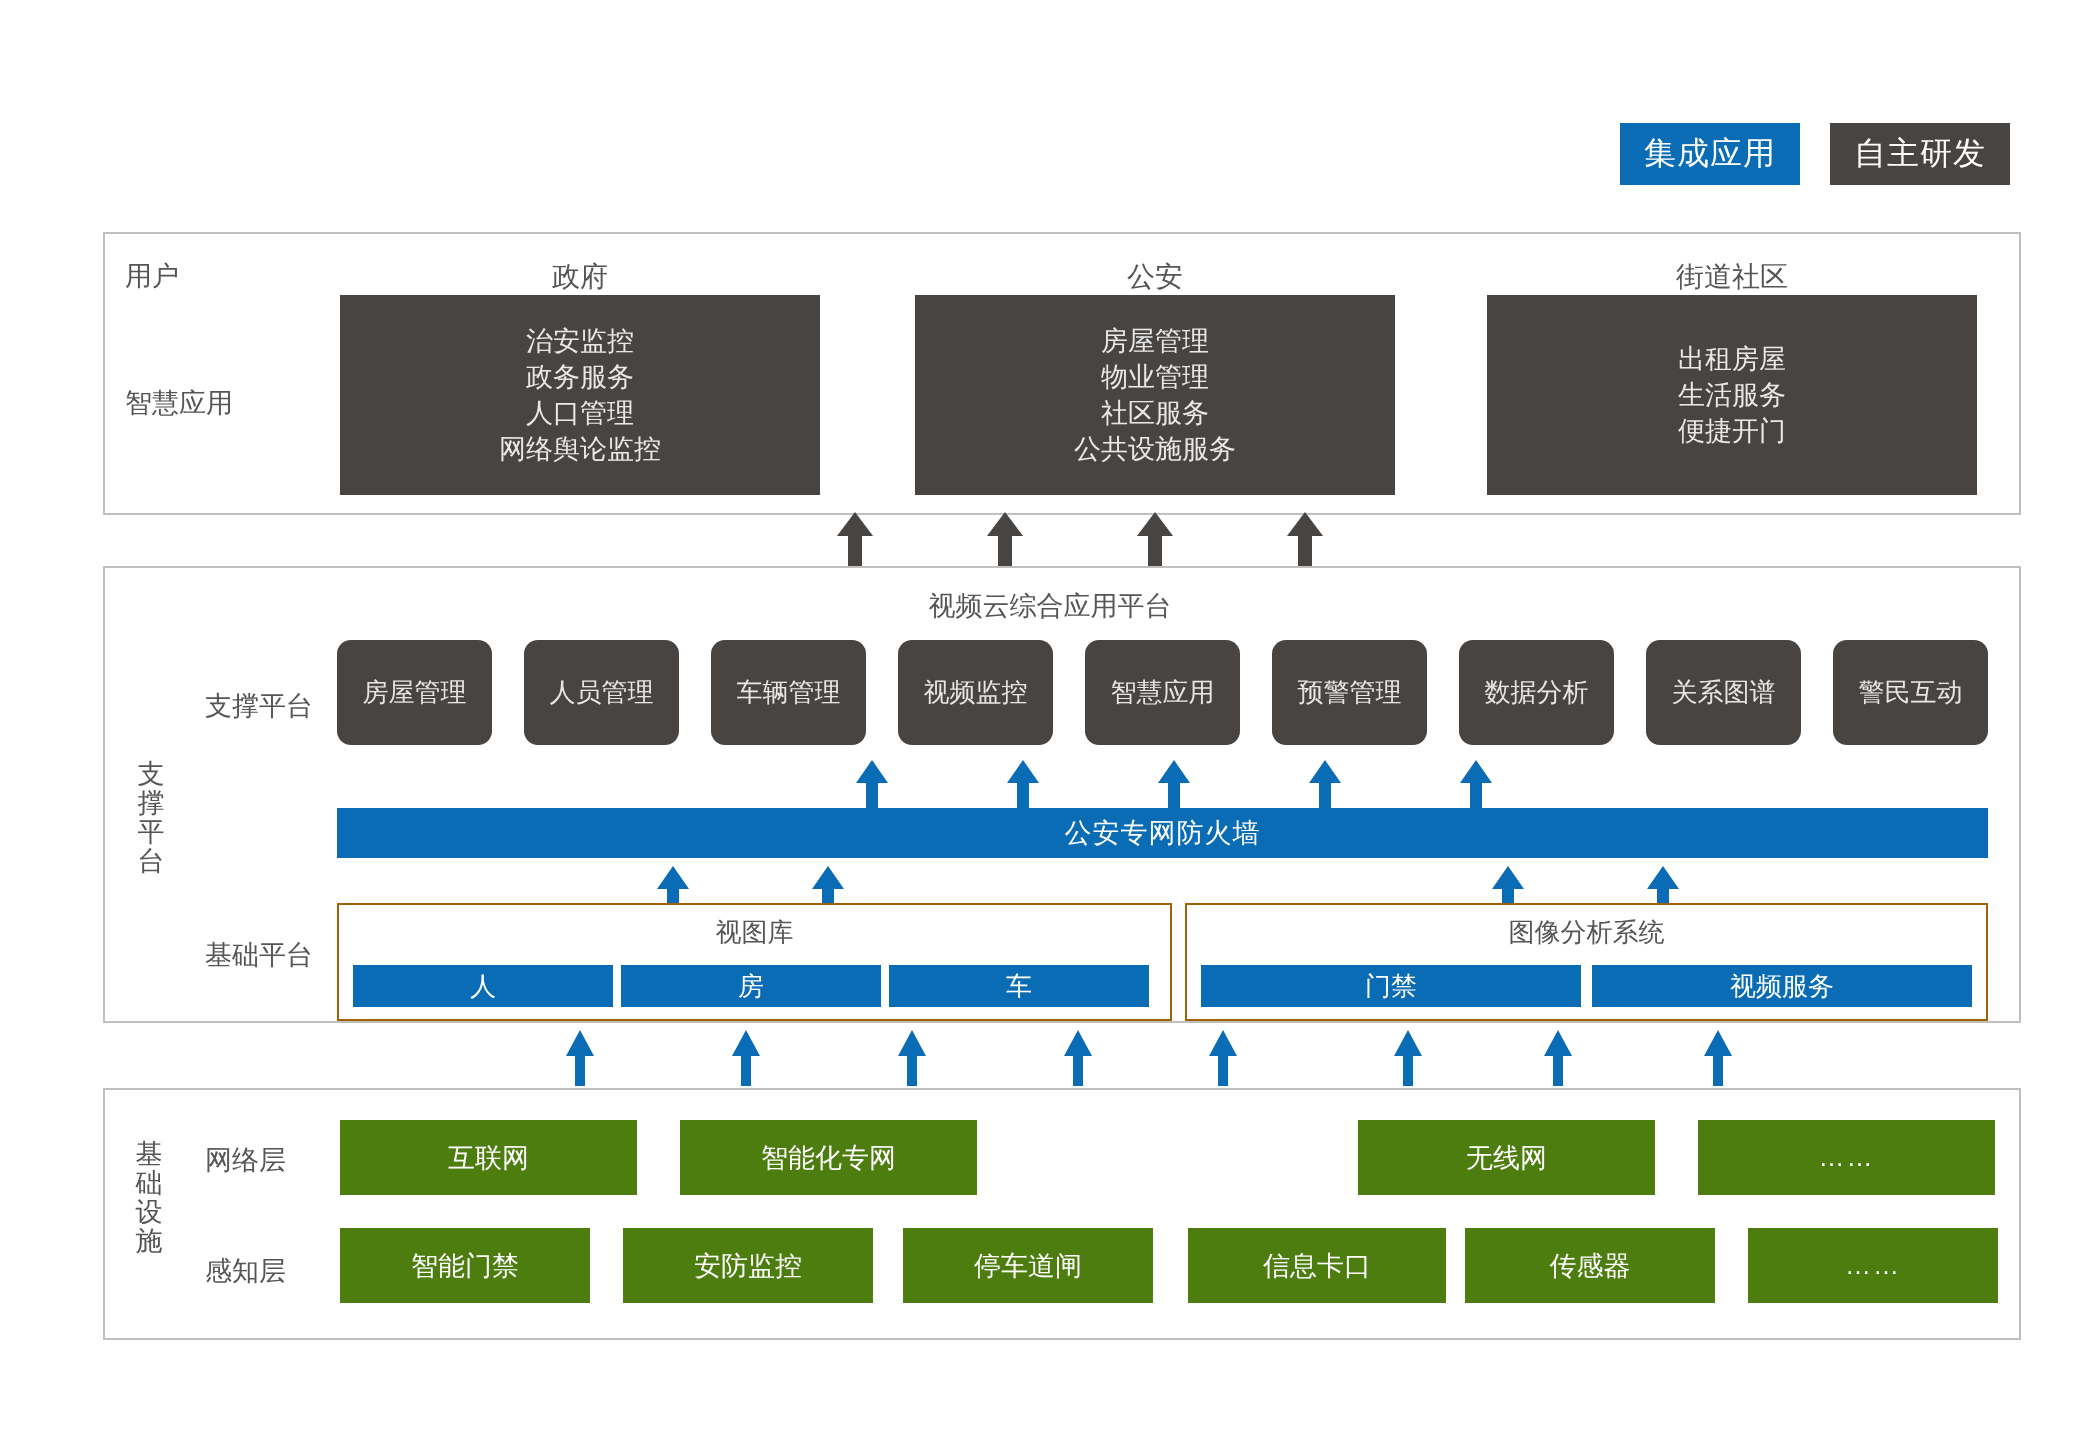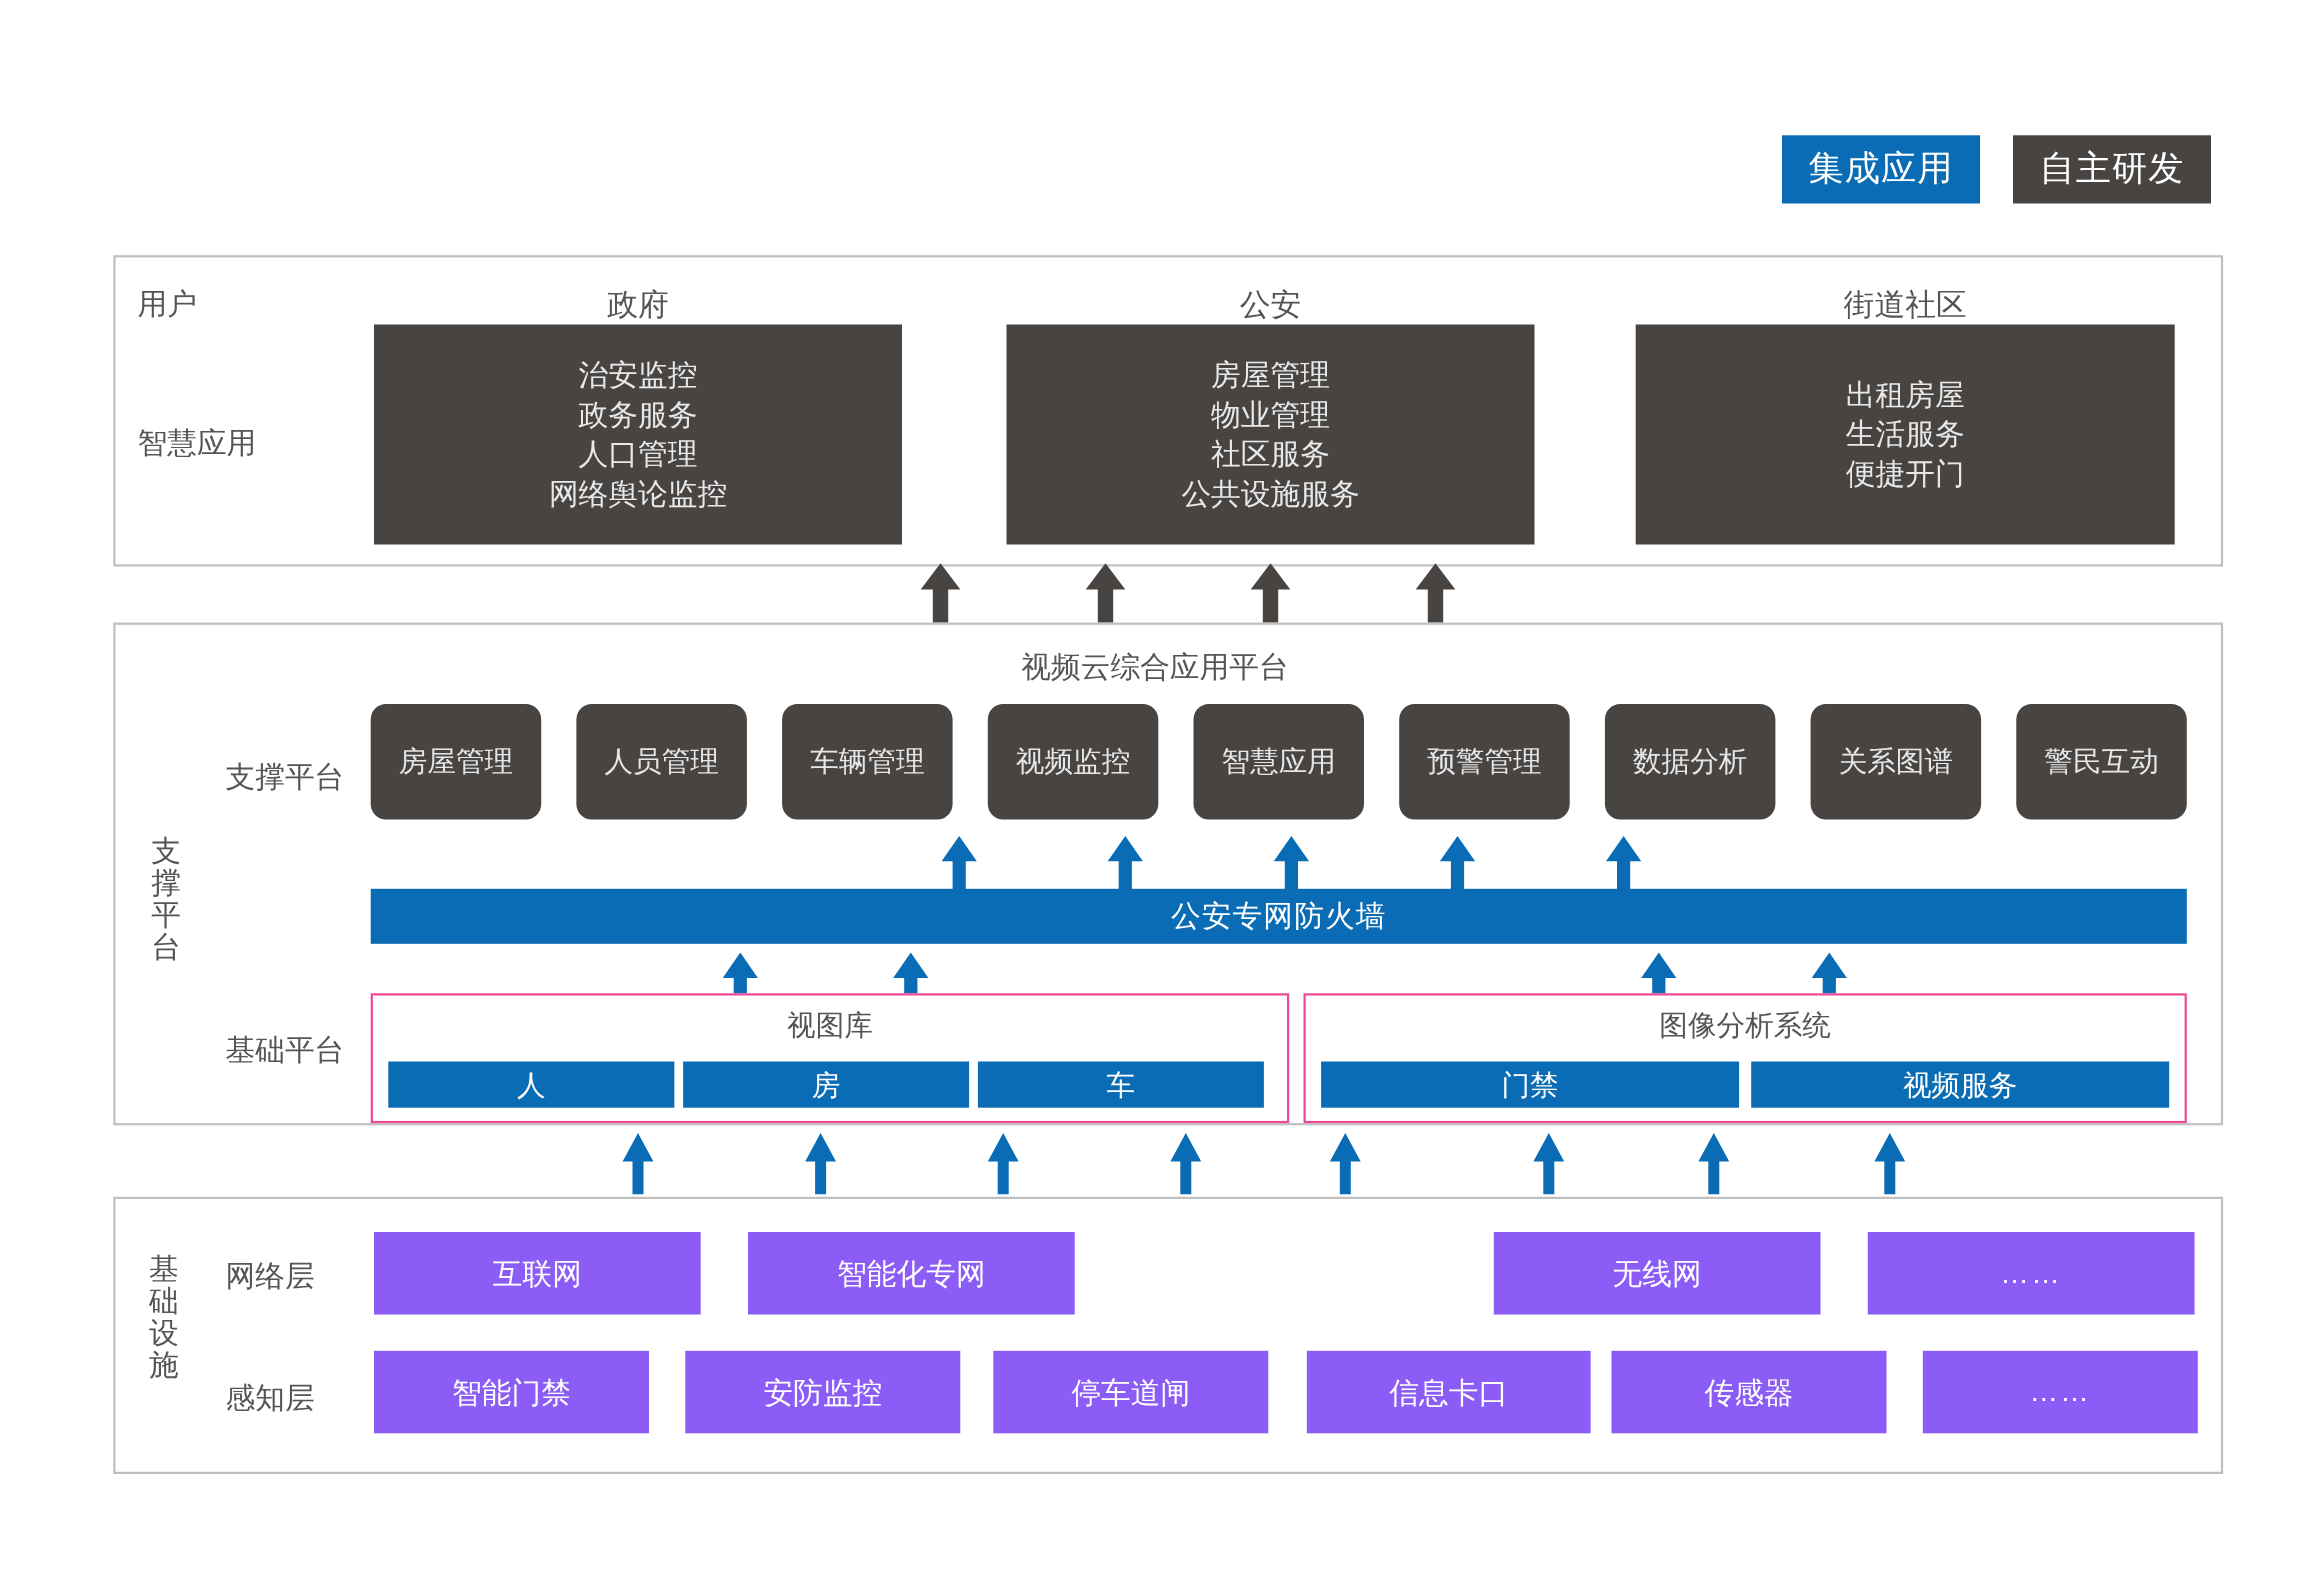--- a/index.html
+++ b/index.html
@@ -116,21 +116,21 @@
     display: flex;
     align-items: center;
     justify-content: center;
     font-size: 27px;
     letter-spacing: 1px;
   }
 
   
   .group-box {
     position: absolute;
-    border: 2px solid #ec4899;
+    border: 2px solid #a16207;
     background: #ffffff;
     box-sizing: border-box;
   }
   .group-title {
     position: absolute;
     width: 100%;
     text-align: center;
     font-size: 26px;
     color: #555555;
     top: 10px;
@@ -145,21 +145,21 @@
     align-items: center;
     justify-content: center;
     font-size: 26px;
     white-space: nowrap;
     box-sizing: border-box;
   }
 
   
   .tile {
     position: absolute;
-    background: #8b5cf6;
+    background: #4d7c0f;
     color: #ffffff;
     display: flex;
     align-items: center;
     justify-content: center;
     font-size: 27px;
     white-space: nowrap;
     box-sizing: border-box;
   }
   .tile.dots { font-size: 26px; letter-spacing: 2px; }
 

